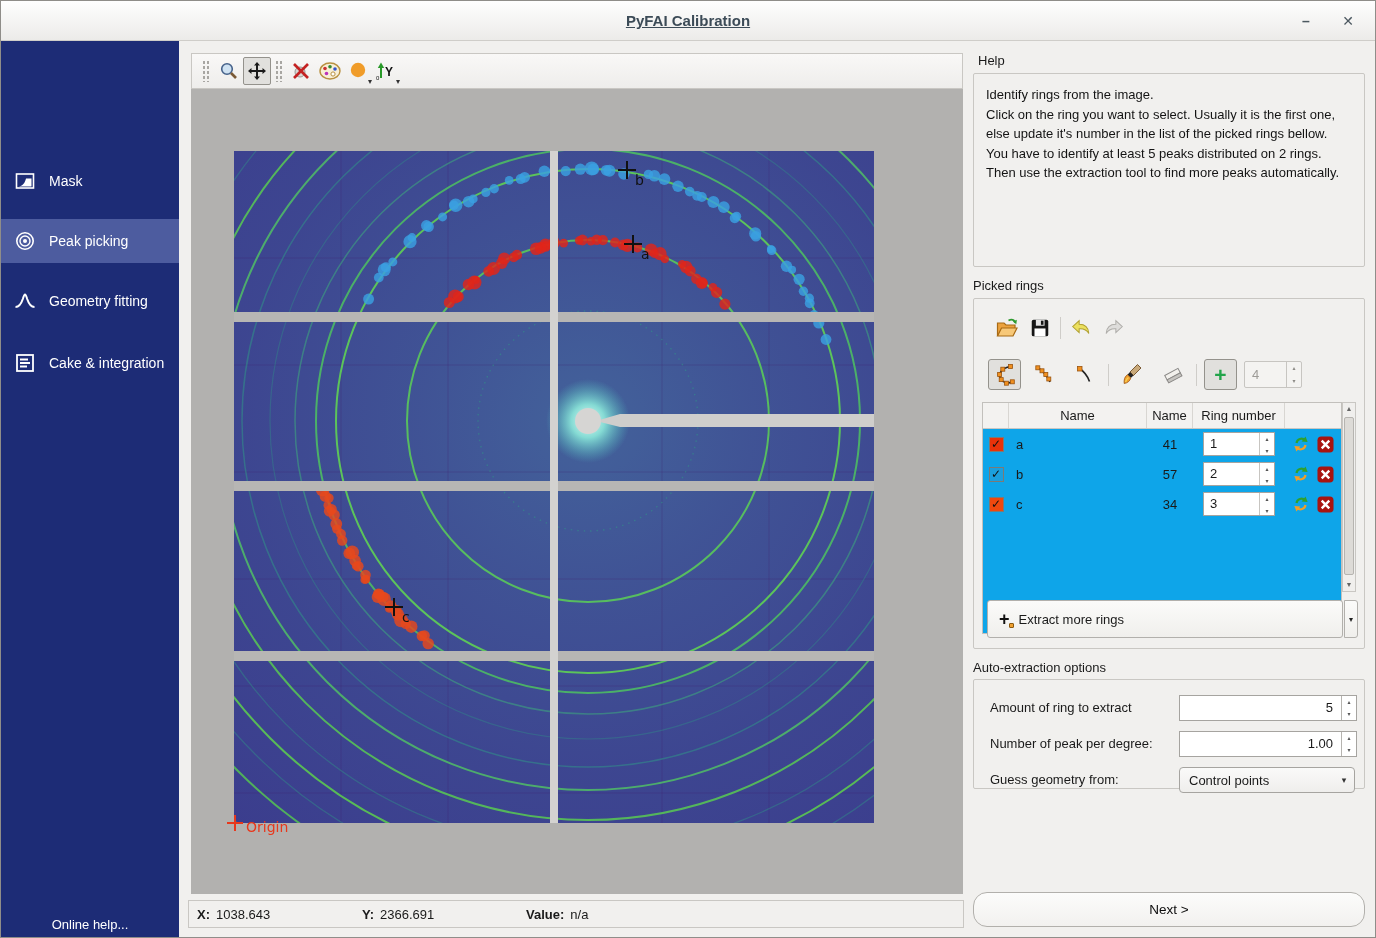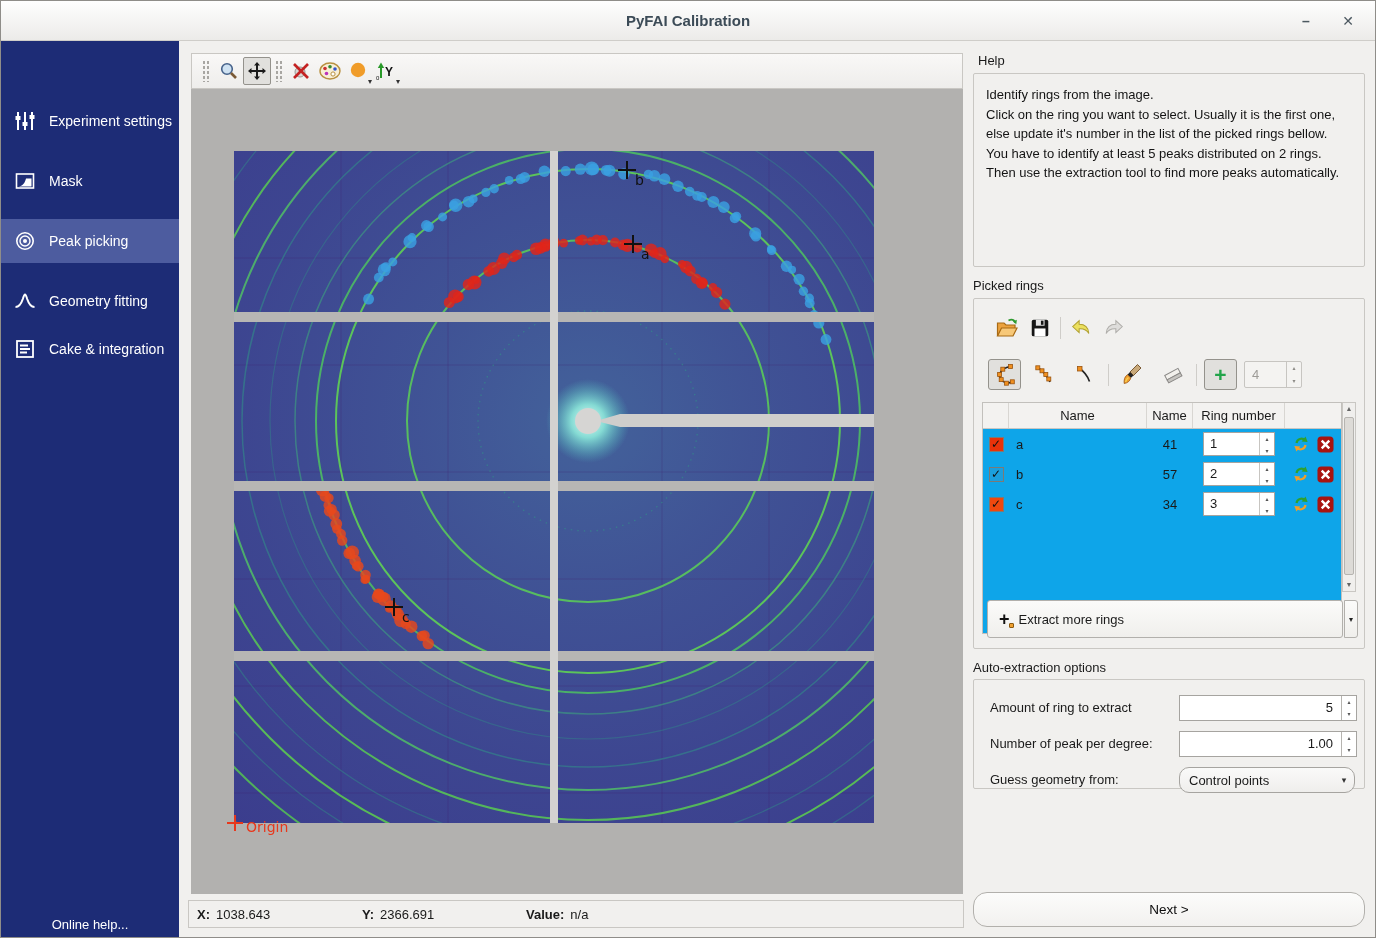--- a/index.html
+++ b/index.html
@@ -4,21 +4,21 @@
 <style>
   * { margin:0; padding:0; box-sizing:border-box; }
   html,body { background:#4a4a4a; }
   body { font-family:"Liberation Sans","DejaVu Sans",sans-serif; font-size:13px; color:#1a1a1a; }
   .window { position:relative; width:1376px; height:938px; background:#f1f0ee; border:1px solid #8f8d89; overflow:hidden; }
 
   
   .titlebar { position:absolute; left:0; top:0; width:100%; height:40px;
     background:linear-gradient(#fefefe,#ecebe9); border-bottom:1px solid #cfcdc9; }
   .titlebar .title { position:absolute; left:0; right:0; top:0; line-height:40px; text-align:center;
-    font-size:15px; font-weight:bold; color:#3c4b57; }
+    font-size:15px; font-weight:bold; color:#3c4b57;text-decoration:underline; }
   .winbtn { position:absolute; top:0; width:34px; height:40px; line-height:40px; text-align:center;
     font-size:14px; font-weight:bold; color:#4c5860; cursor:default; }
   .winbtn.min { right:52px; }
   .winbtn.close { right:10px; }
 
   
   .sidebar { position:absolute; left:0; top:40px; width:178px; height:898px; background:#1d2c76; }
   .side-item { position:absolute; left:0; width:178px; height:44px; display:flex; align-items:center;
     gap:13px; padding-left:13px; color:#fff; font-size:14px; cursor:default; }
   .side-item.selected { background:#4d5c9f; }
@@ -94,56 +94,41 @@
   .extract-plus i { position:absolute; right:-4px; bottom:0; width:5px; height:5px; background:#f0a030;
     border:1px solid #8a5a10; border-radius:1px; }
   .extract-drop { position:absolute; left:370px; top:301px; width:14px; height:38px;
     background:linear-gradient(#fbfbfa,#f0efec); border:1px solid #b2b0ac; border-radius:0 3px 3px 0;
     font-size:8px; color:#222; text-align:center; line-height:38px; }
 
   
   .opt-row { position:absolute; left:16px; font-size:13px; line-height:26px; }
   .opt-spin { position:absolute; left:205px; width:178px; height:26px; background:#fff; border:1px solid #a6a4a0; display:flex; }
   .opt-spin .val { flex:1; text-align:right; padding-right:8px; line-height:24px; }
-  .opt-combo { position:absolute; left:205px; width:176px; height:26px; border:1px solid #a6a4a0; border-radius:10px;
+  .opt-combo { position:absolute; left:205px; width:176px; height:26px; border:1px solid #a6a4a0; border-radius:4px;
     background:linear-gradient(#fafaf9,#efeeec); display:flex; align-items:center; }
   .opt-combo .val { flex:1; padding-left:9px; }
   .opt-combo .dd { width:20px; font-size:9px; color:#333; text-align:center; }
 
   .next-btn { position:absolute; left:972px; top:891px; width:392px; height:35px;
     background:linear-gradient(#fcfcfb,#f2f1ef); border:1px solid #b2b0ac; border-radius:14px;
     font-size:13.5px; text-align:center; line-height:33px; color:#0d0d0d; }
 </style>
 </head>
 <body>
 
 <div class="window">
 
   <div class="titlebar">
     <span class="title">PyFAI Calibration</span>
     <span class="winbtn min">–</span>
     <span class="winbtn close">✕</span>
   </div>
 
   <nav class="sidebar">
-    <div class="side-item" style="top:58px">
-      <svg width="22" height="22" viewBox="0 0 22 22">
-        <g stroke="#fff" stroke-width="2">
-            <line x1="4" y1="2" x2="4" y2="20"></line>
-            <line x1="11" y1="2" x2="11" y2="20"></line>
-            <line x1="18" y1="2" x2="18" y2="20"></line>
-          </g>
-        <g fill="#fff">
-            <rect x="1.5" y="6" width="5" height="4"></rect>
-            <rect x="8.5" y="12" width="5" height="4"></rect>
-            <rect x="15.5" y="5" width="5" height="4"></rect>
-          </g>
-      </svg>
-      <span>Experiment settings</span>
-    </div>
     <div class="side-item" style="top:118px">
       <svg width="22" height="22" viewBox="0 0 22 22">
         <rect x="2.5" y="4" width="17" height="14" fill="none" stroke="#fff" stroke-width="1.6"></rect>
         <path d="M4.5 16.5 C8.5 16 11 13 12 8.5 L17.5 8.5 L17.5 16.5 Z" fill="#fff"></path>
       </svg>
       <span>Mask</span>
     </div>
     <div class="side-item selected" style="top:178px">
       <svg width="22" height="22" viewBox="0 0 22 22">
         <circle cx="11" cy="11" r="8.2" fill="none" stroke="#fff" stroke-width="1.6"></circle>
@@ -151,21 +136,21 @@
         <circle cx="11" cy="11" r="2" fill="#fff"></circle>
       </svg>
       <span>Peak picking</span>
     </div>
     <div class="side-item" style="top:238px">
       <svg width="22" height="22" viewBox="0 0 22 22">
         <path d="M1.5 17 C6 17 7.5 13 8.8 9 C10 5 10.5 4.5 11 4.5 C11.5 4.5 12 5 13.2 9 C14.5 13 16 17 20.5 17" fill="none" stroke="#fff" stroke-width="2"></path>
       </svg>
       <span>Geometry fitting</span>
     </div>
-    <div class="side-item" style="top:286px">
+    <div class="side-item" style="top:300px">
       <svg width="22" height="22" viewBox="0 0 22 22">
         <rect x="3" y="3" width="16" height="16" fill="none" stroke="#fff" stroke-width="1.8"></rect>
         <g stroke="#fff" stroke-width="2">
             <line x1="6" y1="7.5" x2="14" y2="7.5"></line>
             <line x1="6" y1="11" x2="16" y2="11"></line>
             <line x1="6" y1="14.5" x2="13" y2="14.5"></line>
           </g>
       </svg>
       <span>Cake &amp; integration</span>
     </div>

